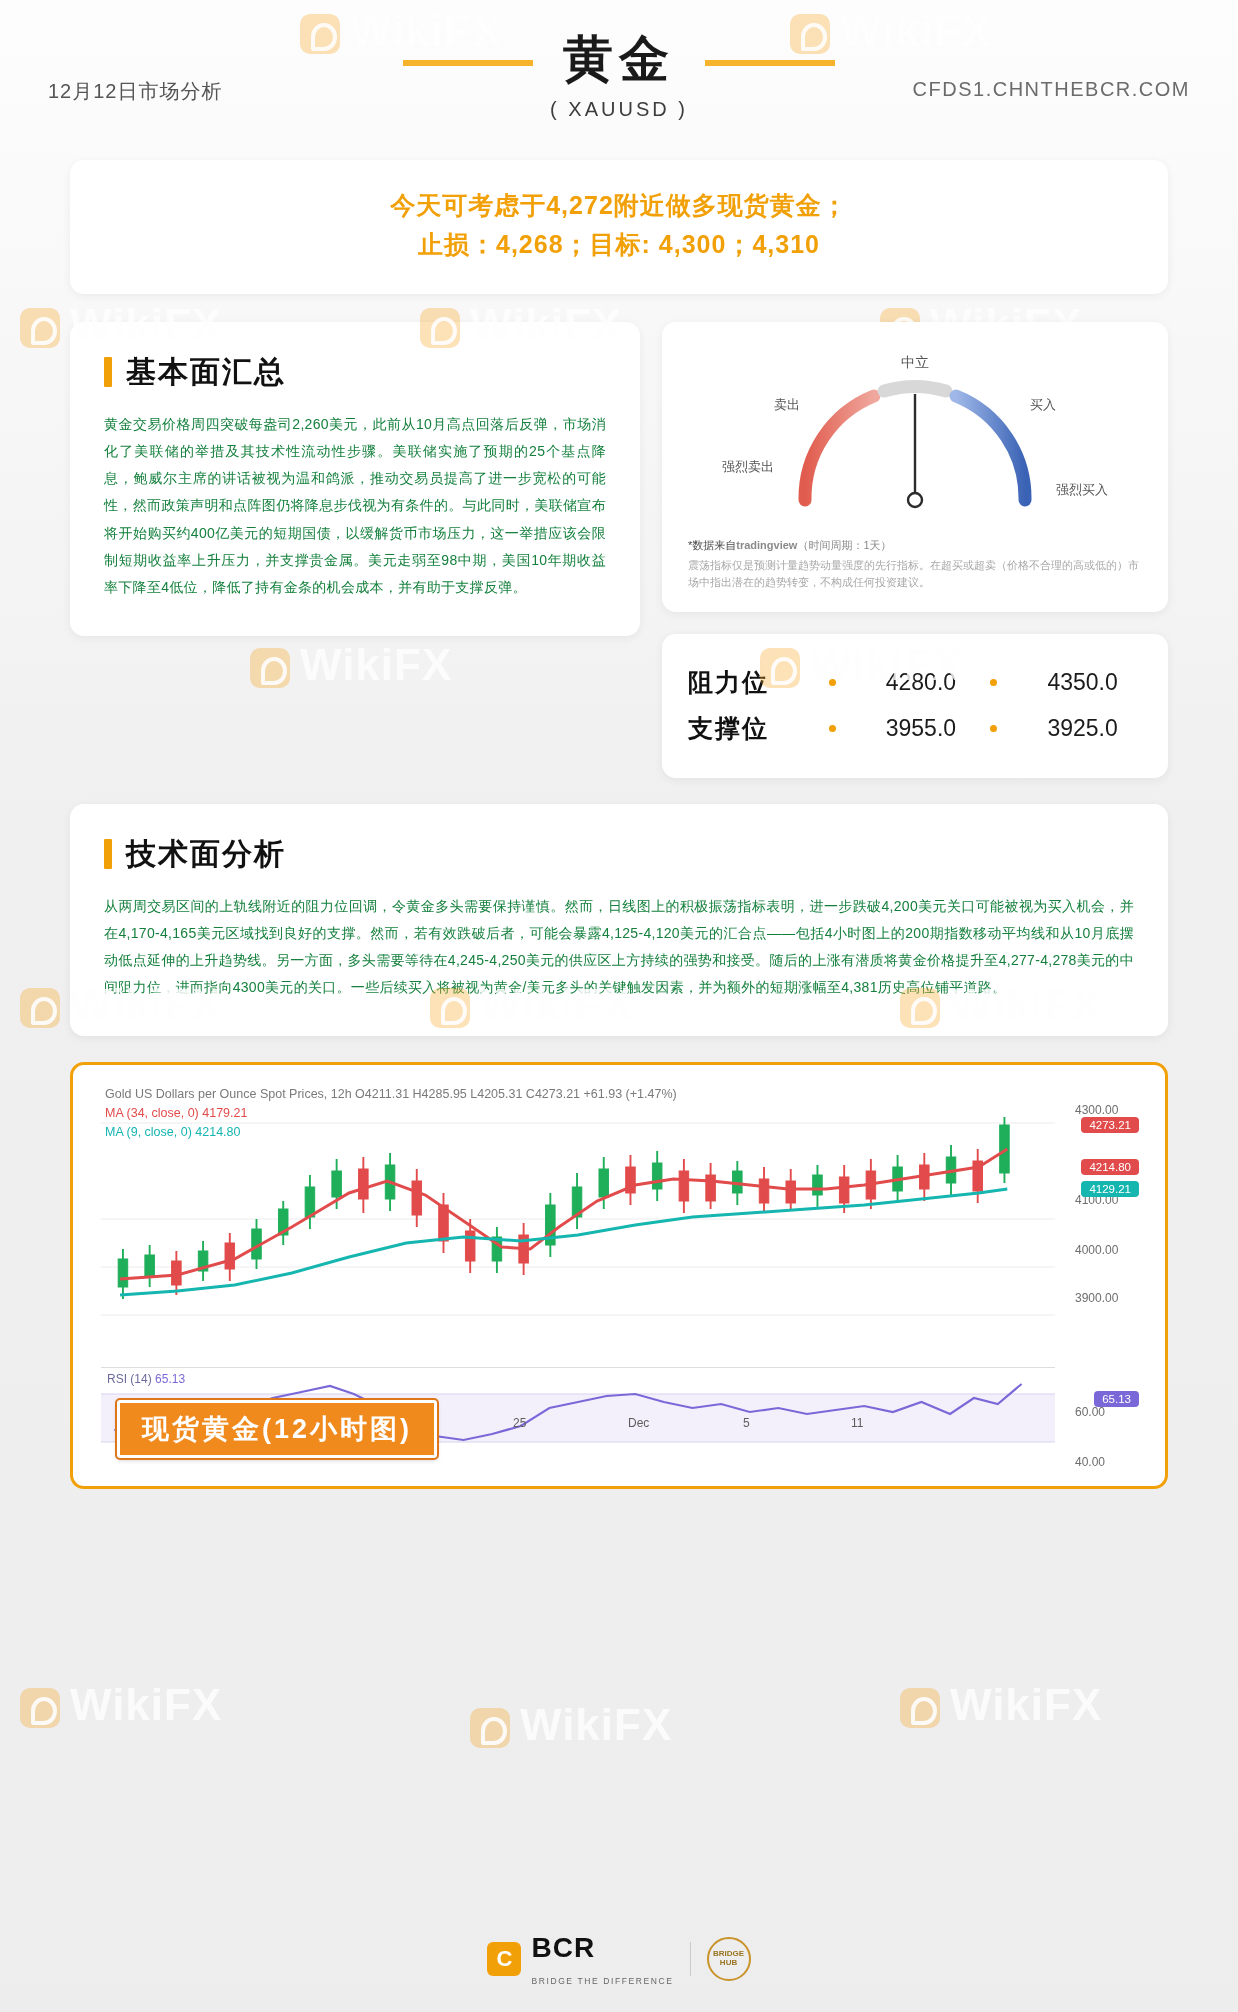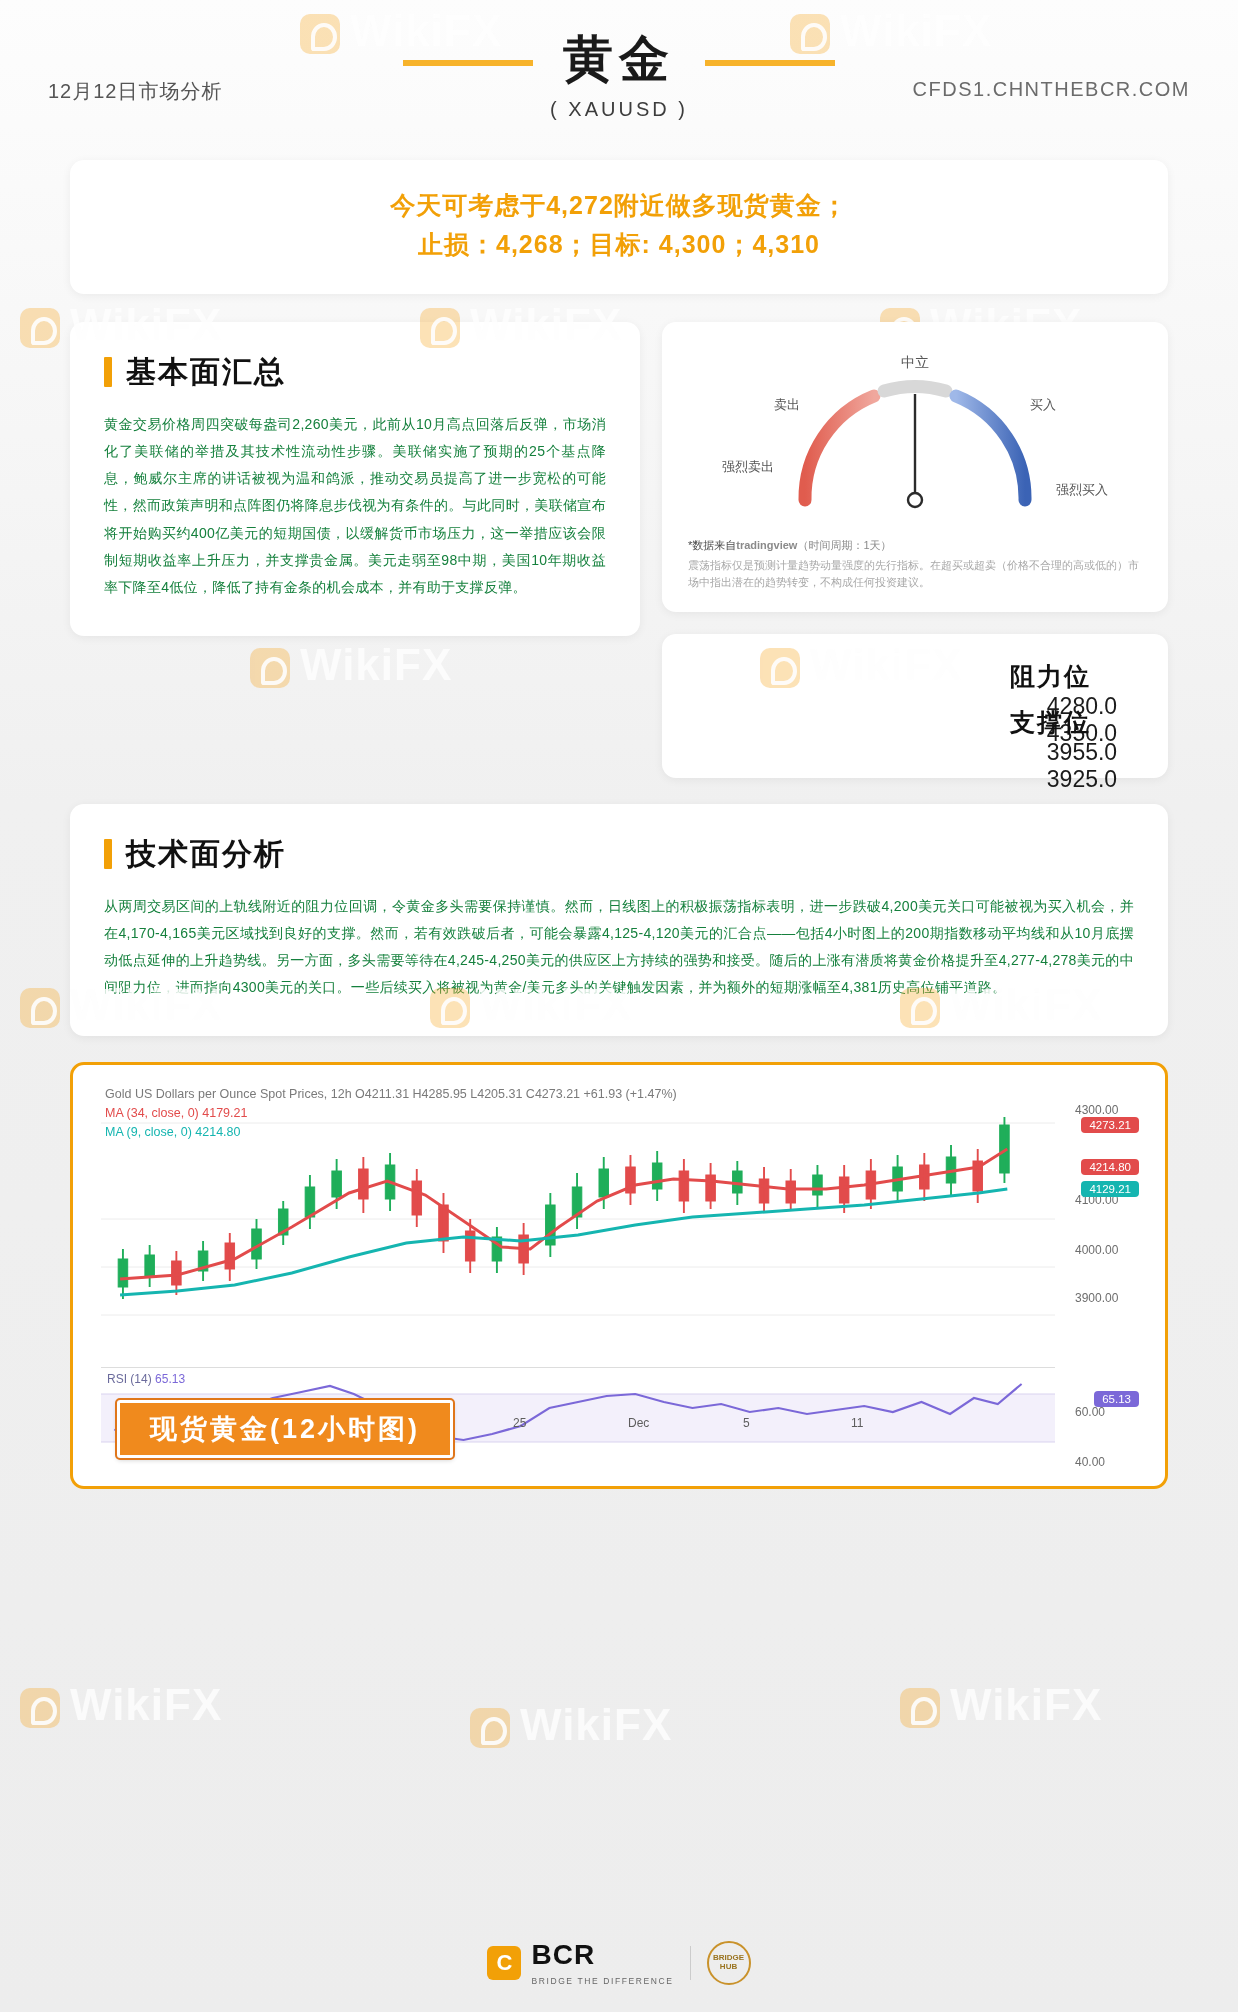--- a/index.html
+++ b/index.html
@@ -166,23 +166,22 @@
     font-size: 11px;
     color: #8a8a8a;
     line-height: 1.5;
     margin-top: 4px;
   }
   .gauge-note .src { color: #4a4a4a; }
   
   .levels { padding: 26px 26px; }
   .lv-row {
     display: flex;
-    align-items: flex-end;
+    align-items: center;
     height: 46px;
-    flex-direction: column;
   }
   .lv-name {
     width: 132px;
     font-size: 25px;
     font-weight: bold;
     color: #111;
     letter-spacing: 2px;
   }
   .lv-dot {
     width: 7px; height: 7px; border-radius: 50%;
@@ -255,21 +254,21 @@
   .chart-stamp {
     position: absolute;
     left: 34px; bottom: 18px;
     background: #f08a1d;
     border: 3px solid #ffffff;
     outline: 2px solid #e0761a;
     color: #fff;
     font-size: 27px;
     font-weight: bold;
     letter-spacing: 3px;
-    padding: 8px 30px;
+    padding: 8px 22px;
     border-radius: 3px;
     box-shadow: 0 2px 5px rgba(0,0,0,.2);
   }
   
   .footer {
     position: absolute;
     left: 0; right: 0; bottom: 26px;
     display: flex;
     align-items: center;
     justify-content: center;
@@ -278,21 +277,21 @@
   .bcr {
     display: flex; align-items: center; gap: 10px;
   }
   .bcr-mark {
     width: 34px; height: 34px; border-radius: 6px;
     background: #f2a007;
     color: #fff; font-weight: bold; font-size: 22px;
     display: flex; align-items: center; justify-content: center;
   }
   .bcr-text { font-size: 28px; font-weight: bold; color: #111; letter-spacing: 1px; }
-  .bcr-sub { font-size: 8.5px; color: #666; letter-spacing: 1.6px; margin-top: 5px;}
+  .bcr-sub { font-size: 8.5px; color: #666; letter-spacing: 1.6px; margin-top: 12px;}
   .divider-v { width: 1px; height: 34px; background: #ccc; }
   .alpha {
     width: 44px; height: 44px; border-radius: 50%;
     border: 2px solid #c9922b;
     display: flex; flex-direction: column; align-items: center; justify-content: center;
     color: #9a7420; font-size: 8px; font-weight: bold; line-height: 1.1;
   }
 </style>
 </head>
 <body>

